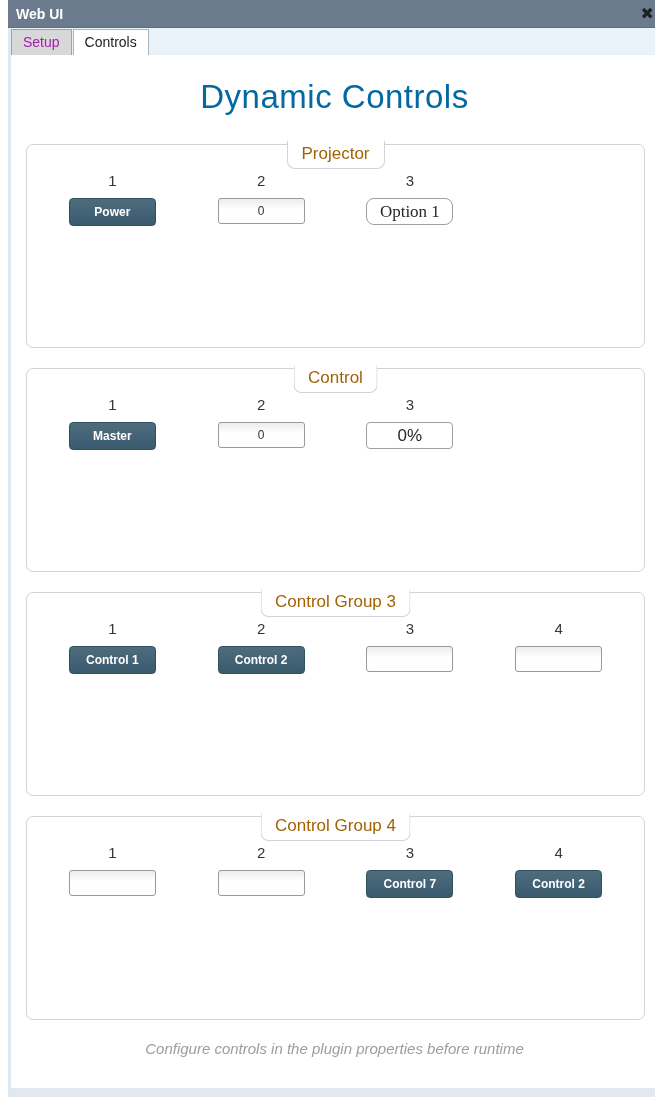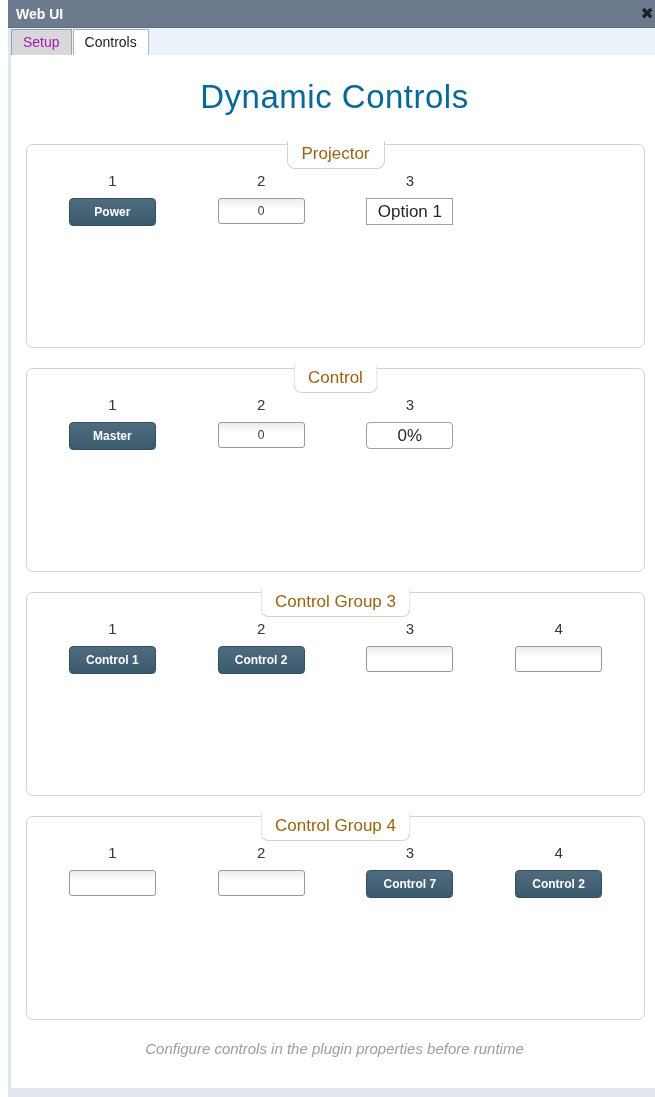--- a/index.html
+++ b/index.html
@@ -102,25 +102,26 @@
   .ctl-input {
     width: 87px; height: 26px;
     border: 1px solid #949a9f; border-radius: 3px;
     background: linear-gradient(#ededed, #ffffff 45%);
     text-align: center; font-size: 12px; color: #333;
     font-family: "Liberation Sans", sans-serif;
     outline: none;
   }
   .ctl-select {
     width: 87px; height: 27px; margin: 0 auto;
-    border: 1px solid #9aa0a5; border-radius: 0;
+    border: 1px solid #9aa0a5; border-radius: 8px;
     background: #ffffff;
     display: flex; align-items: center; justify-content: center;
     font-size: 17px; color: #24282c;
     cursor: pointer;
+    font-family: Liberation Serif, serif;
   }
   .ctl-display {
     width: 87px; height: 27px; margin: 0 auto;
     border: 1px solid #9aa0a5; border-radius: 4px;
     background: #ffffff;
     display: flex; align-items: center; justify-content: center;
     font-size: 17px; color: #24282c;
   }
 
   .footnote {

